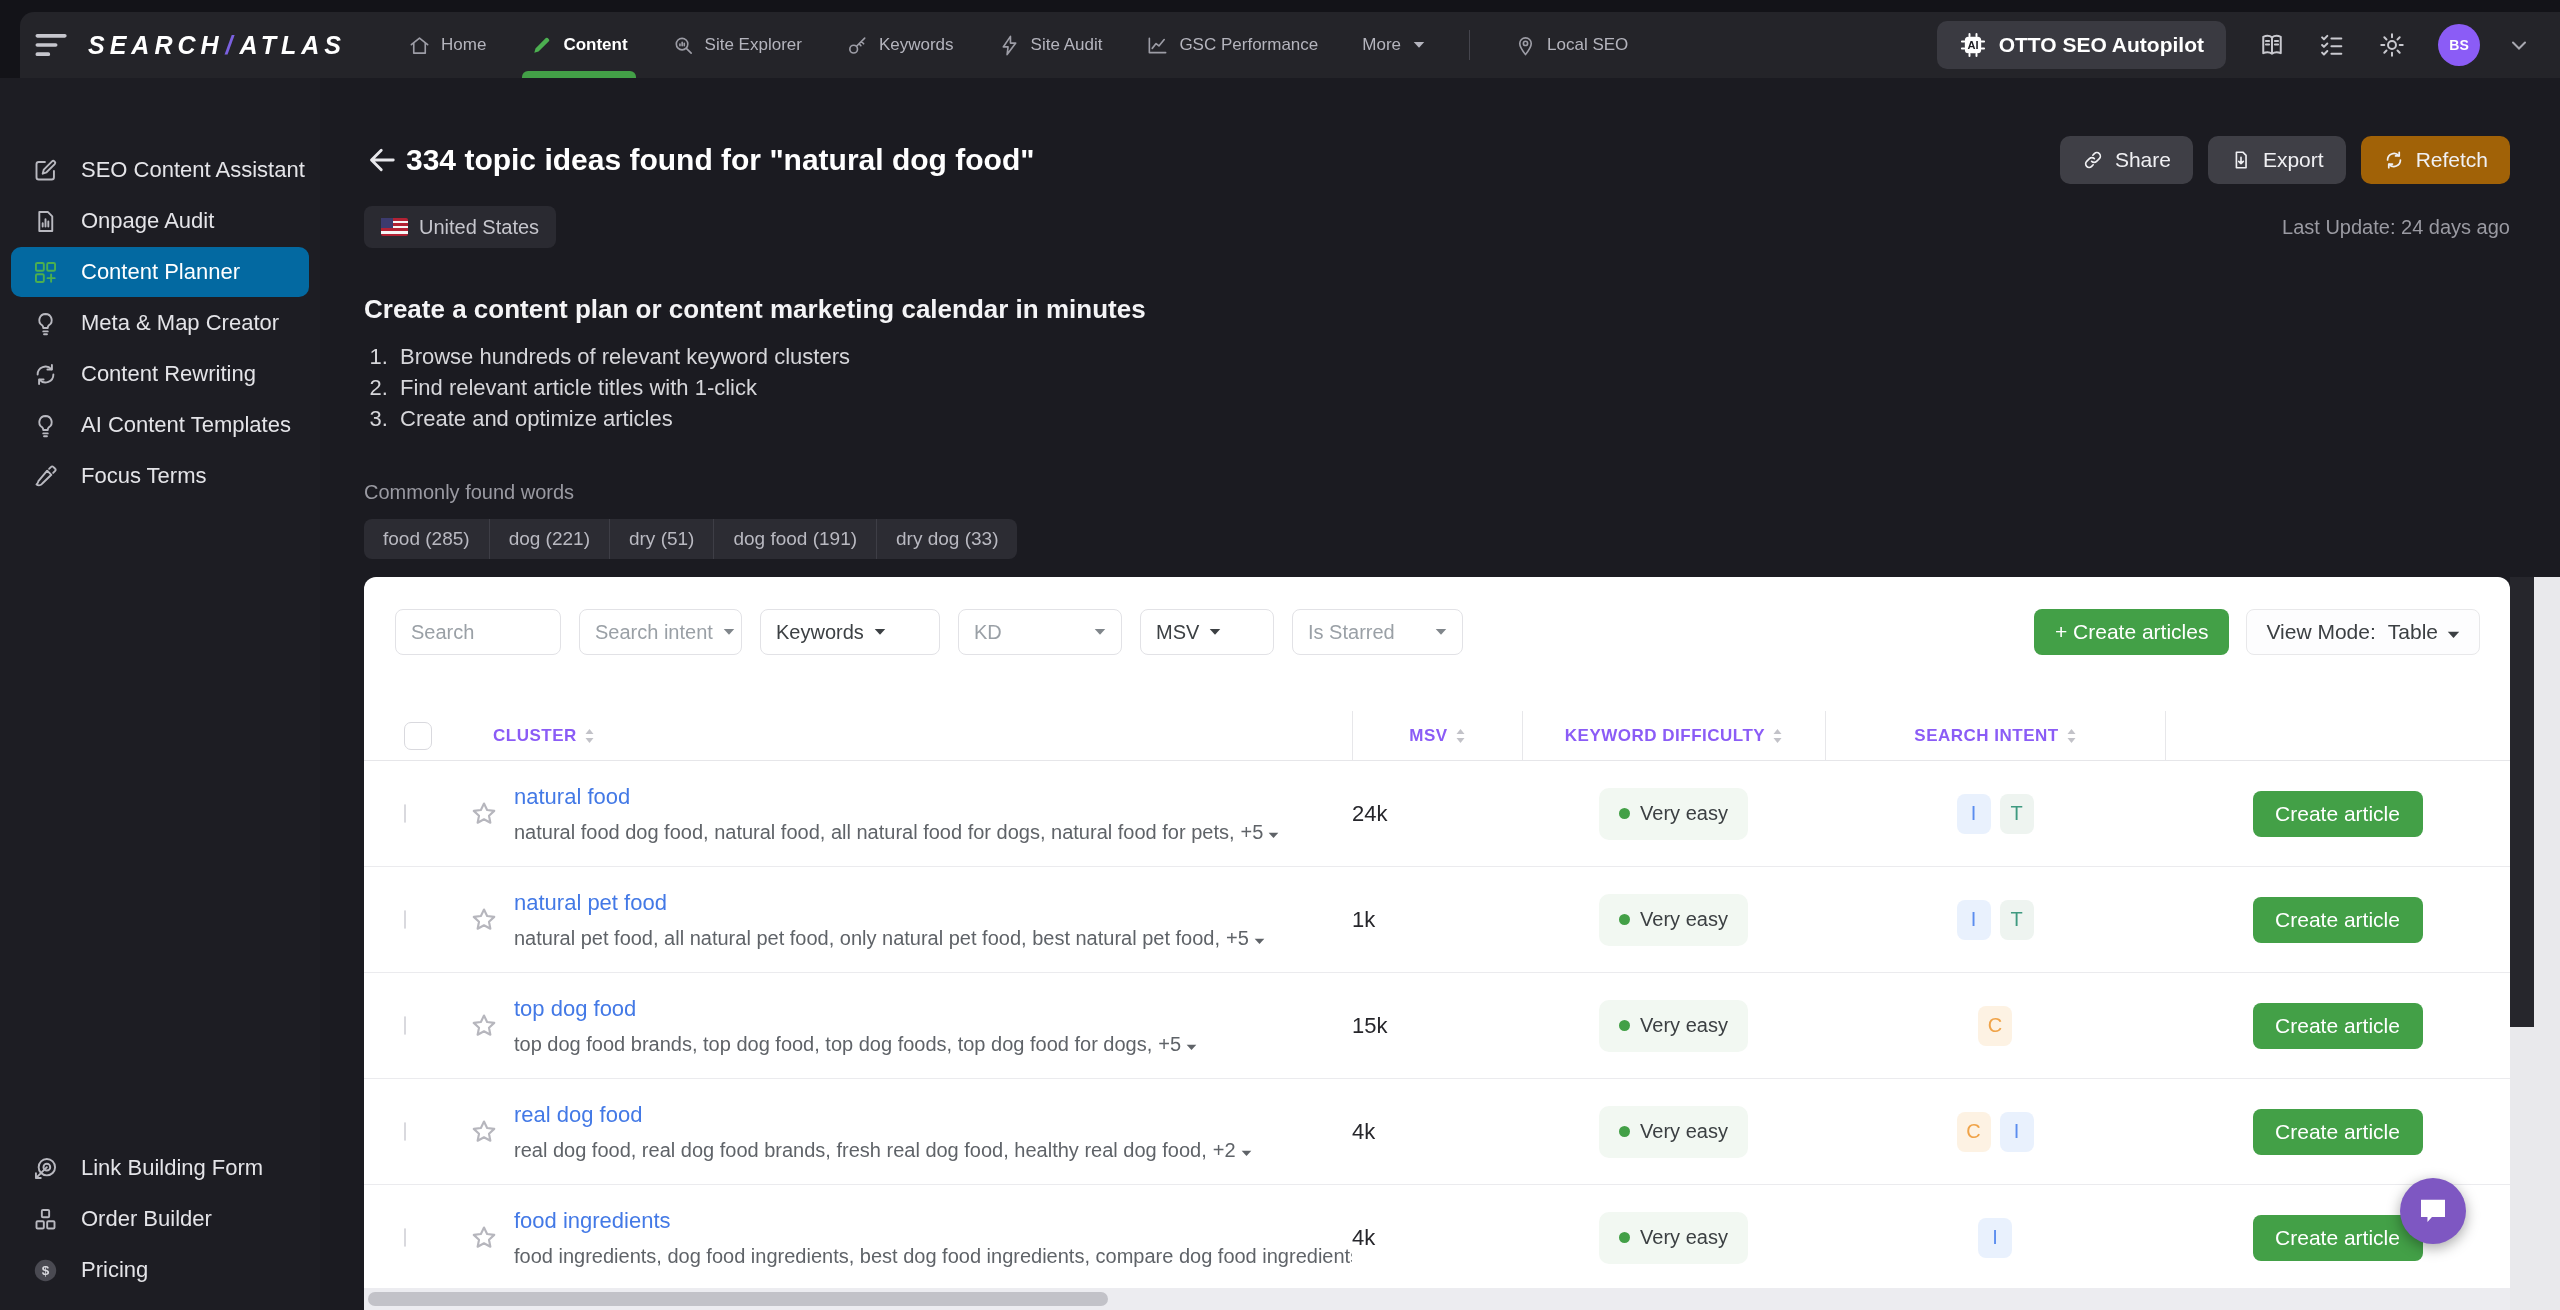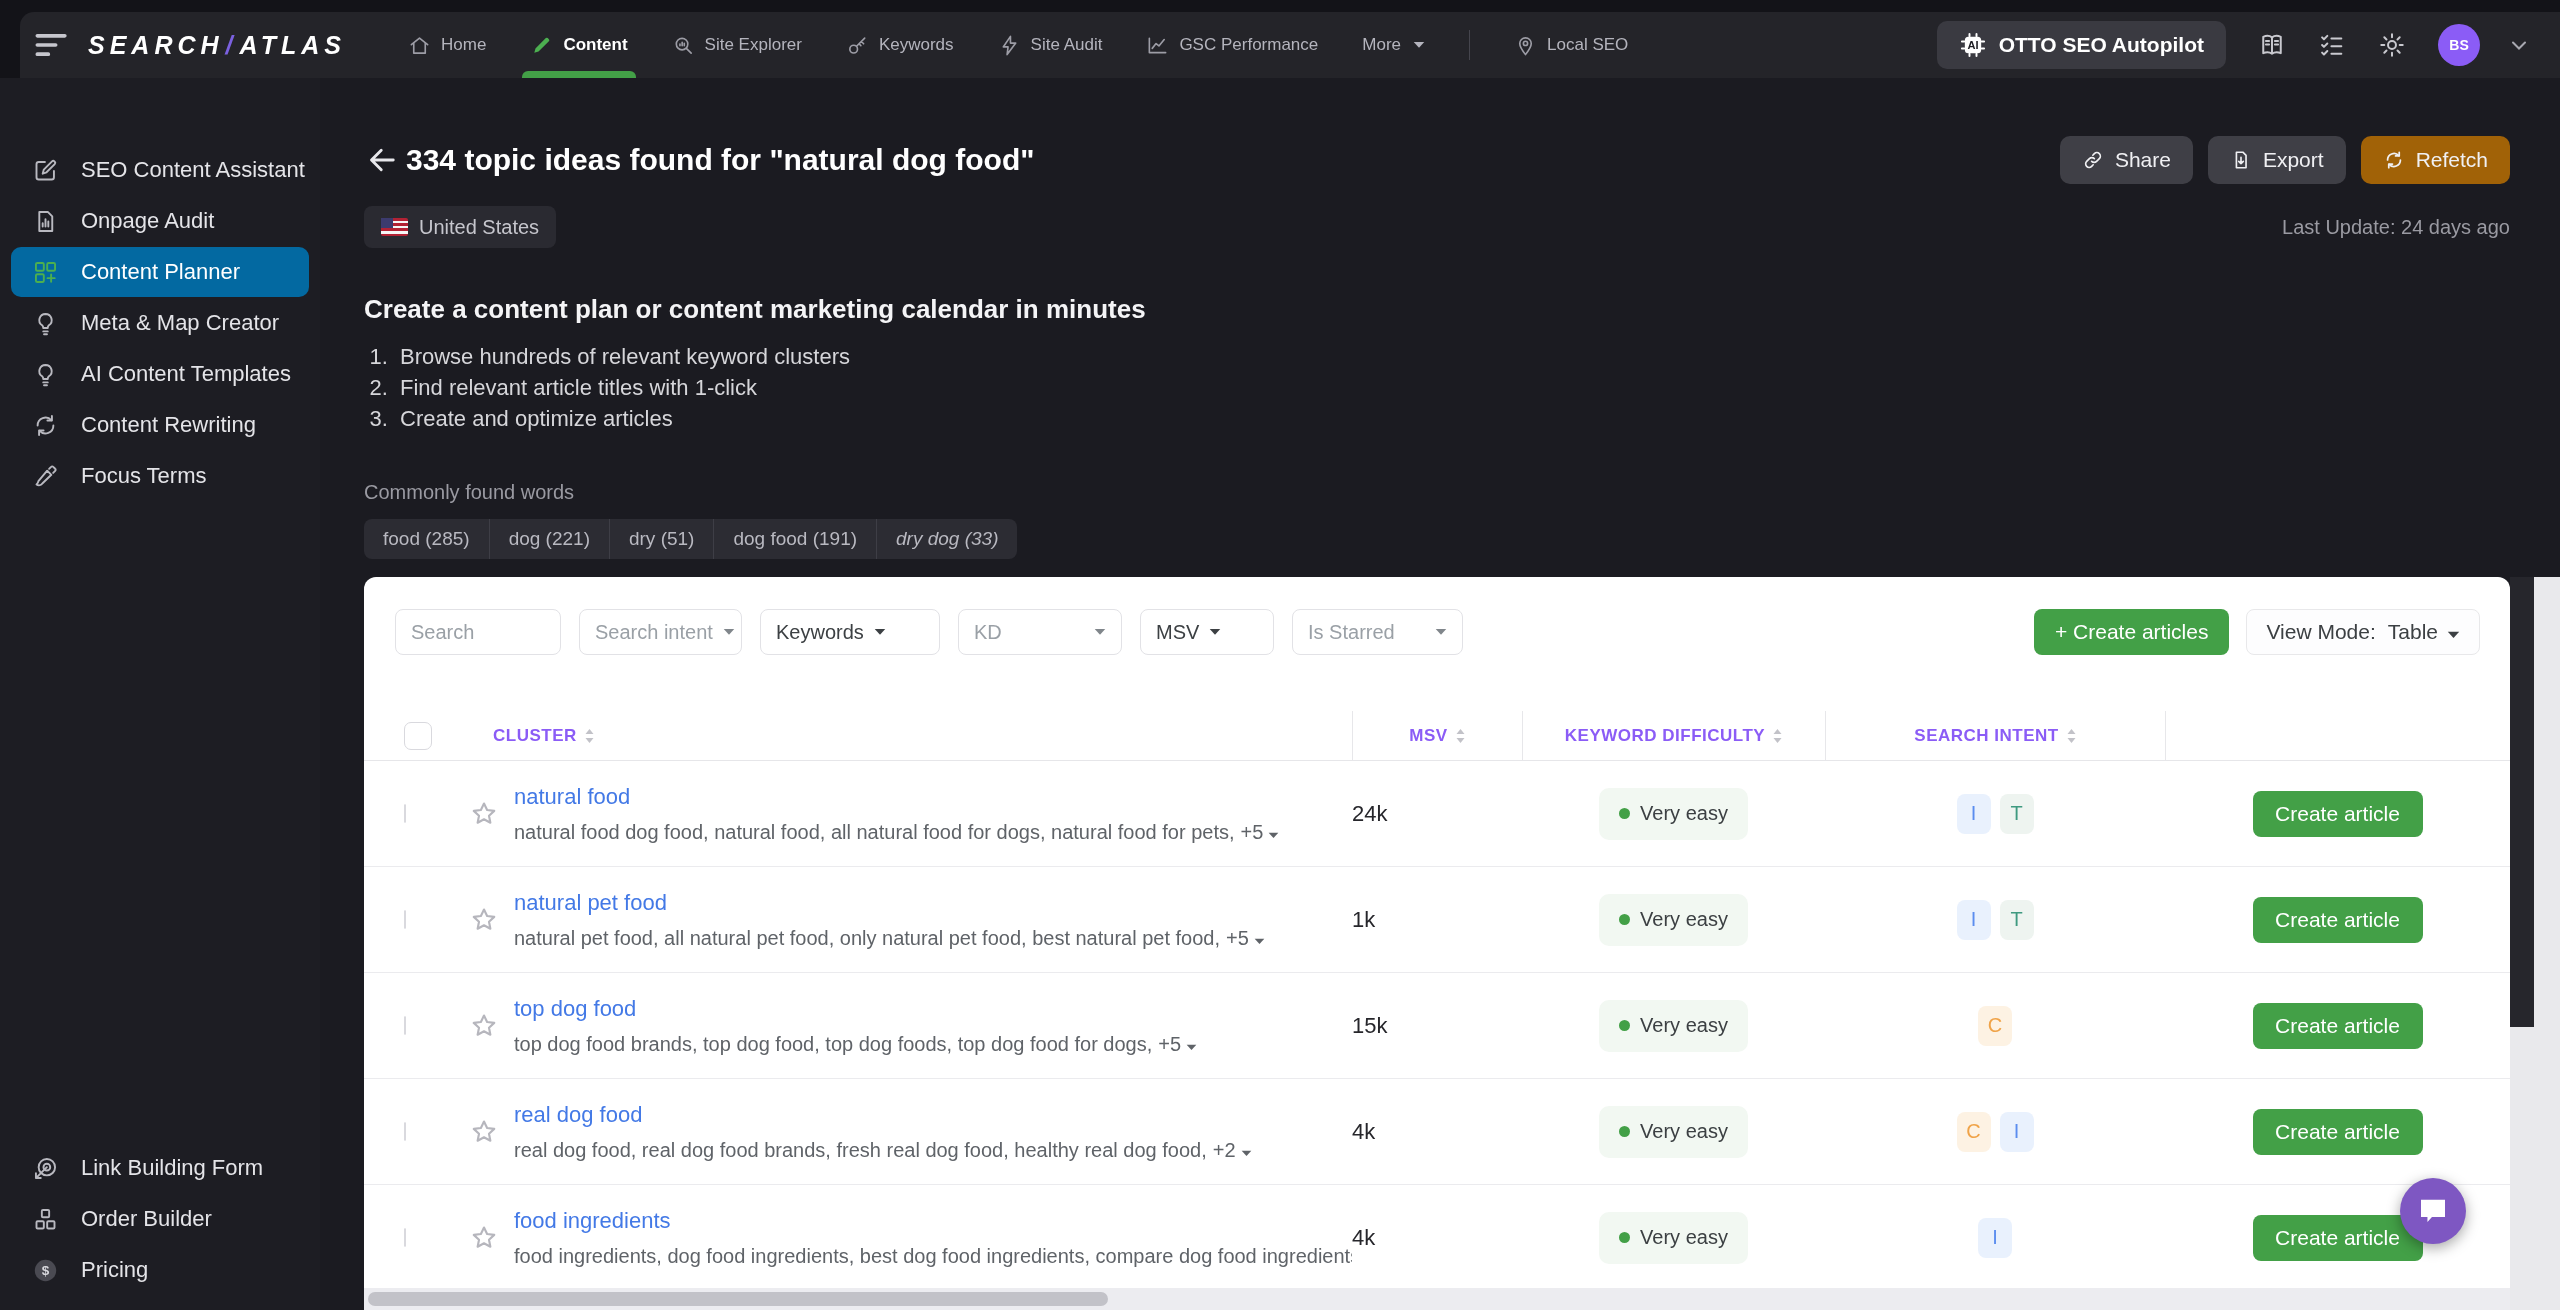--- a/index.html
+++ b/index.html
@@ -67,21 +67,21 @@
   .last-update { color:#9a9aa2; font-size:20px; }
 
   .intro { margin-top:46px; }
   .intro h2 { color:#f4f4f6; font-size:26px; font-weight:700; height:34px; }
   .intro ol { margin-top:16px; padding-left:30px; color:#d6d6da; font-size:22px; }
   .intro ol li { height:31px; padding-left:6px; }
   .common-label { margin-top:44px; color:#9a9aa2; font-size:20px; height:24px; }
   .chips { margin-top:14px; display:inline-flex; border-radius:8px; overflow:hidden; }
   .chip { background:#2c2c33; color:#b9b9c1; font-size:19px; height:40px; display:flex;
           align-items:center; padding:0 19px; border-right:1px solid #3e3e46; cursor:pointer; white-space:nowrap; }
-  .chip:last-child { border-right:none;font-style:italic; }
+  .chip:last-child { border-right:none; }
 
   
   .card { margin:18px 50px 0 44px; flex:1; background:#fff; border-radius:12px 12px 0 0;
           position:relative; min-height:0; }
   .filter-row { padding:32px 30px 0 31px; display:flex; align-items:center; }
   .search-input { width:166px; height:46px; border:1px solid #e2e2e6; border-radius:8px;
                   padding:0 15px; font-size:20px; color:#3c4043; outline:none; font-family:inherit; }
   .search-input::placeholder { color:#9aa0a6; }
   .dropdown { height:46px; border:1px solid #e2e2e6; border-radius:8px; display:flex; align-items:center;
               padding:0 15px; font-size:20px; color:#3c4043; margin-left:18px; cursor:pointer;
@@ -308,34 +308,34 @@
               <svg viewBox="0 0 24 24" fill="none" stroke="currentColor" stroke-width="1.7" stroke-linecap="round" stroke-linejoin="round">
                 <path d="M12 3.5a5.5 5.5 0 0 1 3 10.1c-.8.6-1 1.4-1 2.4h-4c0-1-.2-1.8-1-2.4A5.5 5.5 0 0 1 12 3.5Z"></path>
                 <path d="M10 19h4M10.7 21.5h2.6"></path>
               </svg>
             </span>
             <span>Meta &amp; Map Creator</span>
           </div>
           <div class="side-item">
             <span class="icon ">
               <svg viewBox="0 0 24 24" fill="none" stroke="currentColor" stroke-width="1.7" stroke-linecap="round" stroke-linejoin="round">
+                <path d="M19 12a7 7 0 0 1-12.2 4.7M5 12A7 7 0 0 1 17.2 7.3"></path>
+                <path d="M17.7 3.6v4h-4M6.3 20.4v-4h4"></path>
+              </svg>
+            </span>
+            <span>Content Rewriting</span>
+          </div>
+          <div class="side-item">
+            <span class="icon ">
+              <svg viewBox="0 0 24 24" fill="none" stroke="currentColor" stroke-width="1.7" stroke-linecap="round" stroke-linejoin="round">
                 <path d="M12 3.5a5.5 5.5 0 0 1 3 10.1c-.8.6-1 1.4-1 2.4h-4c0-1-.2-1.8-1-2.4A5.5 5.5 0 0 1 12 3.5Z"></path>
                 <path d="M10 19h4M10.7 21.5h2.6"></path>
               </svg>
             </span>
             <span>AI Content Templates</span>
-          </div>
-          <div class="side-item">
-            <span class="icon ">
-              <svg viewBox="0 0 24 24" fill="none" stroke="currentColor" stroke-width="1.7" stroke-linecap="round" stroke-linejoin="round">
-                <path d="M19 12a7 7 0 0 1-12.2 4.7M5 12A7 7 0 0 1 17.2 7.3"></path>
-                <path d="M17.7 3.6v4h-4M6.3 20.4v-4h4"></path>
-              </svg>
-            </span>
-            <span>Content Rewriting</span>
           </div>
           <div class="side-item">
             <span class="icon ">
               <svg viewBox="0 0 24 24" fill="none" stroke="currentColor" stroke-width="1.7" stroke-linecap="round" stroke-linejoin="round">
                 <path d="M13.5 6.8l3.7 3.7L9.4 18c-1.2 1.8-3.6 2.3-5.4 1.1 1.1-.9 1.5-1.8 1.7-3L13.5 6.8Z"></path>
                 <path d="M15.2 5.2l1.8-1.8a1.3 1.3 0 0 1 1.9 0l1.7 1.7a1.3 1.3 0 0 1 0 1.9l-1.8 1.8"></path>
               </svg>
             </span>
             <span>Focus Terms</span>
           </div>

